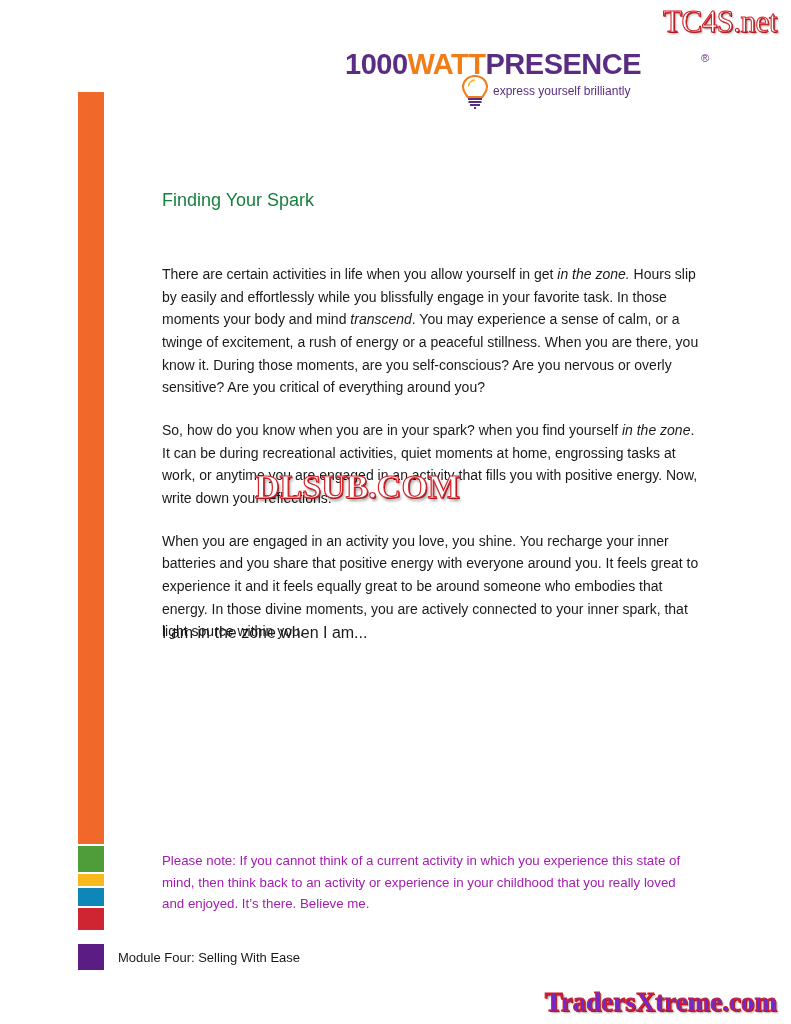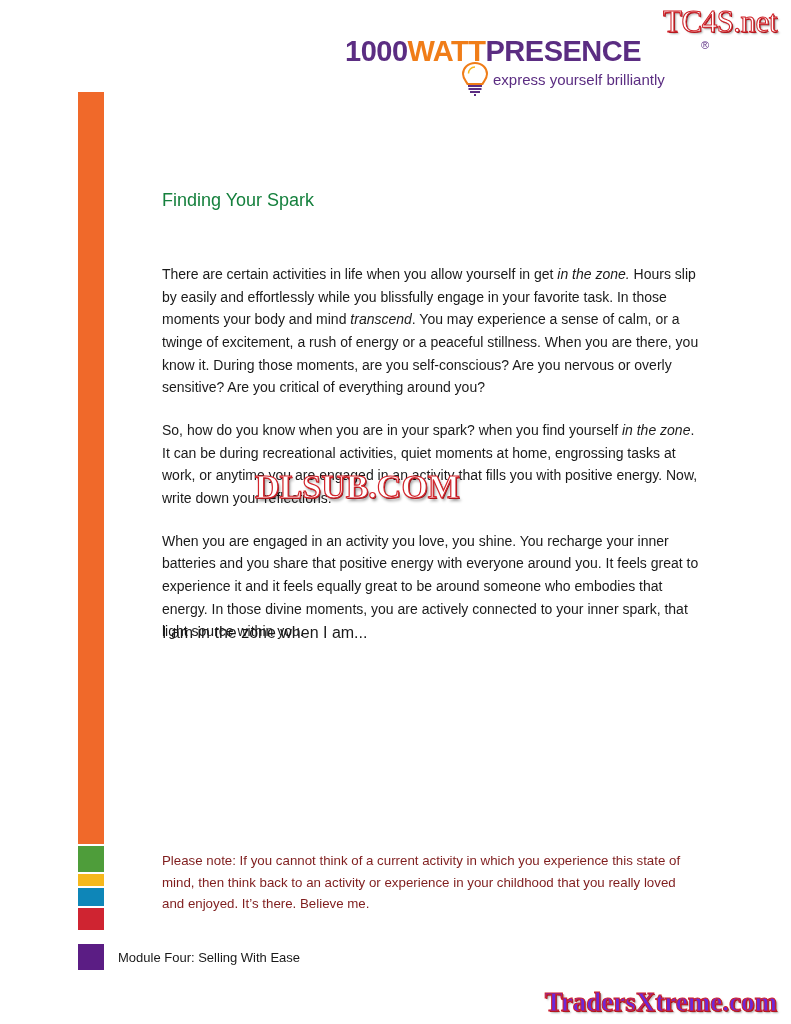--- a/index.html
+++ b/index.html
@@ -67,21 +67,21 @@
        1px 1px 0 #8d0c10,
        2px 3px 3px rgba(0,0,0,0.4);
     white-space: nowrap;
     z-index: 30;
   }
 
   
   .logo {
     position: absolute;
     left: 345px;
-    top: 27px;
+    top: 40px;
     width: 370px;
     height: 70px;
   }
   .logo-main {
     position: absolute;
     left: 0;
     top: 8px;
     font-family: "Liberation Sans", sans-serif;
     font-weight: bold;
     font-size: 29px;
@@ -95,21 +95,21 @@
     left: 356px;
     top: 12px;
     font-size: 11px;
     color: #5b2d82;
   }
   .logo-tag {
     position: absolute;
     left: 148px;
     top: 44px;
     font-family: "Liberation Sans", sans-serif;
-    font-size: 15px;
+    font-size: 12px;
     color: #5b2d82;
     white-space: nowrap;
   }
   .bulb {
     position: absolute;
     left: 113px;
     top: 34px;
     width: 34px;
     height: 36px;
   }
@@ -155,21 +155,21 @@
     font-size: 16px;
     color: #1a1a1a;
   }
   .note {
     position: absolute;
     left: 162px;
     top: 850px;
     width: 530px;
     font-size: 13.3px;
     line-height: 1.62;
-    color: #7f1d1d;
+    color: #a21caf;
   }
   .footer {
     position: absolute;
     left: 118px;
     top: 950px;
     font-size: 13px;
     color: #1a1a1a;
   }
 </style>
 </head>

